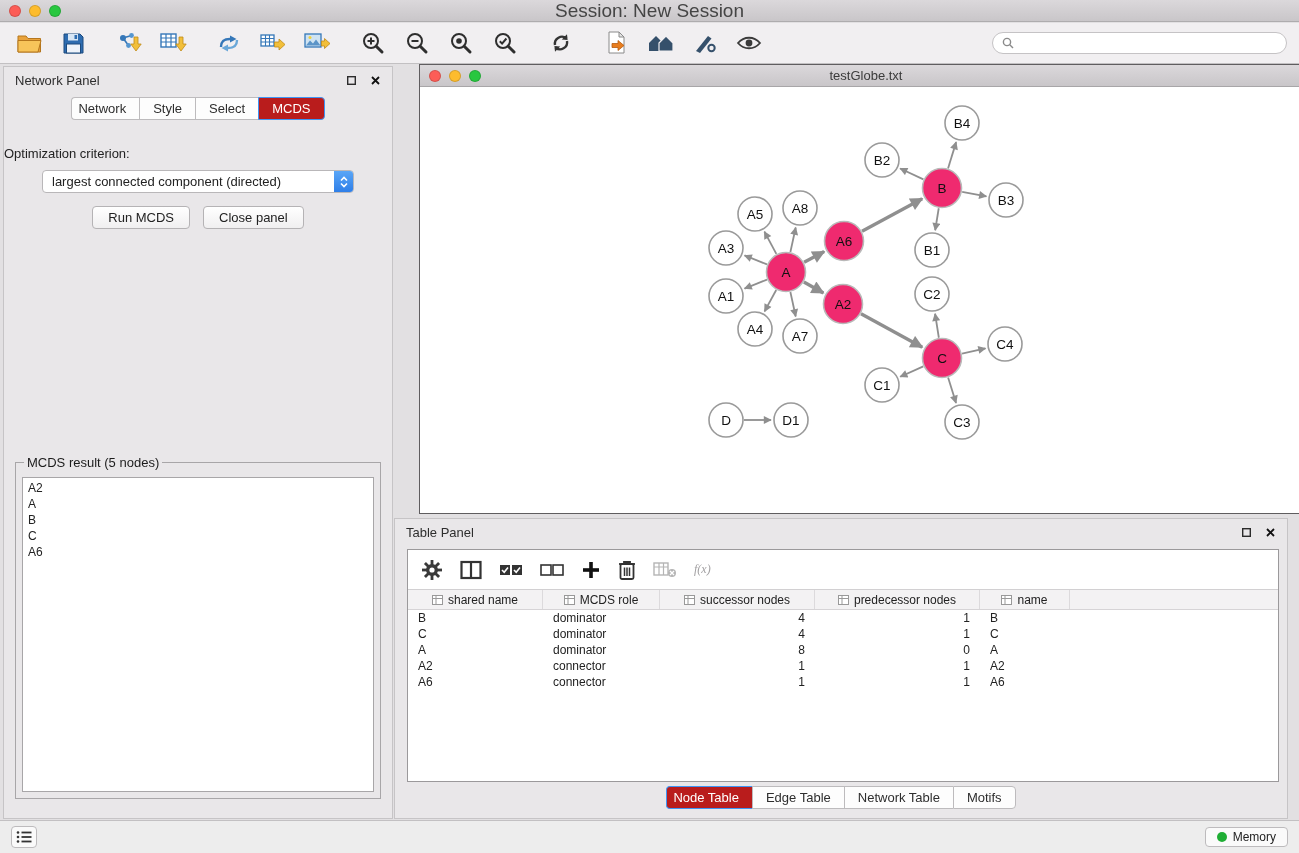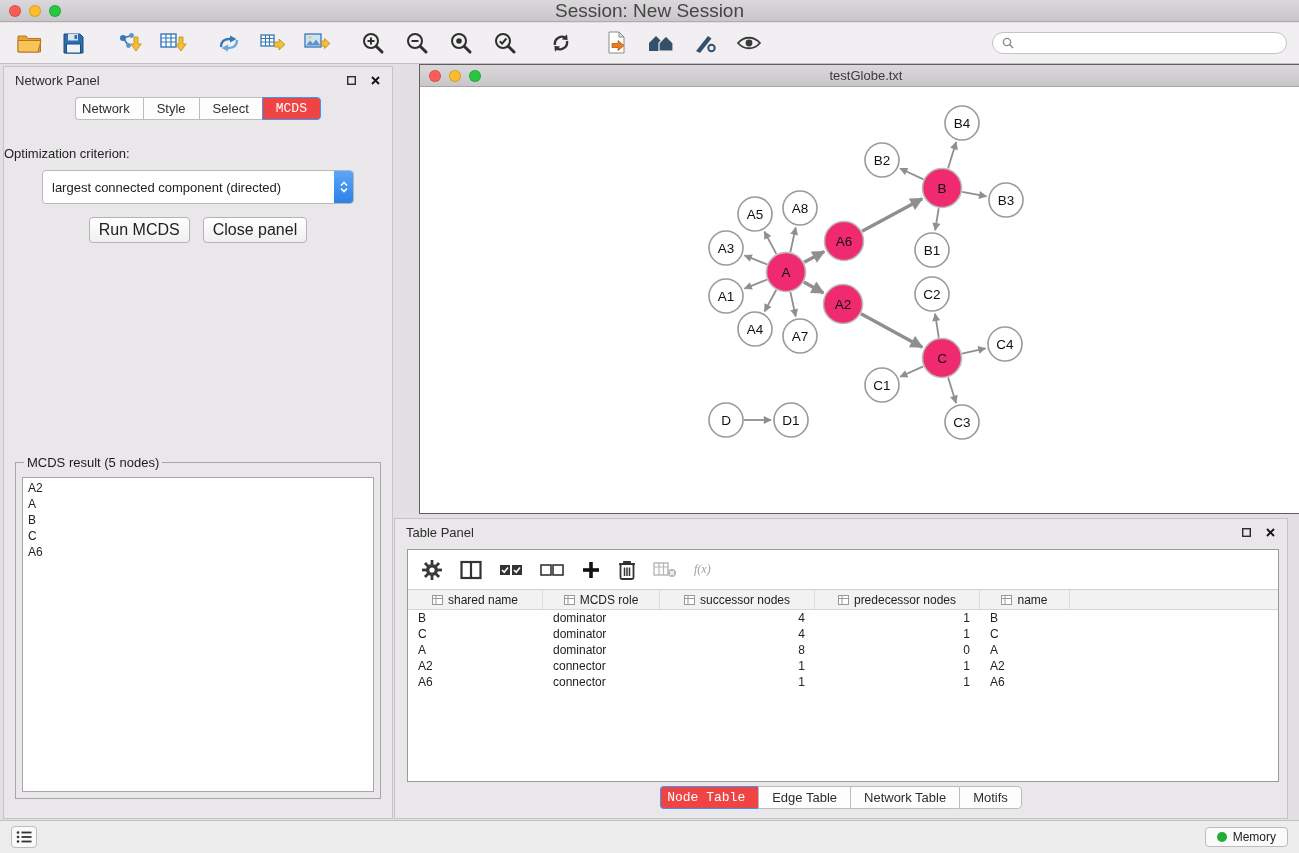--- a/index.html
+++ b/index.html
@@ -28,29 +28,29 @@
   
   .control-panel{position:absolute;left:3px;top:66px;width:390px;height:753px;
     background:#e9e7e9;border:1px solid #c6c4c6;}
   .panel-header{height:26px;display:flex;align-items:center;padding:0 11px;font-size:13px;color:#2e2e2e;}
   .hdr-icons{margin-left:auto;display:flex;gap:12px;align-items:center;}
   .win-btn{display:flex;align-items:center;justify-content:center;width:12px;height:12px;}
   .seg{display:flex;justify-content:center;margin-top:4px;}
   .seg-tab{font-size:13px;padding:3px 13px;background:#fdfdfd;border:1px solid #bdbbbd;border-right:none;color:#2e2e2e;}
   .seg-tab:first-child{border-radius:4px 0 0 4px;padding-left:6px;}
   .seg-tab:last-child{border-radius:0 4px 4px 0;border-right:1px solid #bdbbbd;}
-  .seg-tab.active{background:#ef4444;border-color:#3e95f5;color:#fff;font-family:Liberation Mono, monospace;}
+  .seg-tab.active{background:#b91c1c;border-color:#3e95f5;color:#fff;}
   .opt-label{margin-top:26px;text-align:left;font-size:13px;}
-  .dropdown{margin:9px auto 0;width:312px;height:34px;background:#fff;border:1px solid #b9b7b9;
+  .dropdown{margin:9px auto 0;width:312px;height:23px;background:#fff;border:1px solid #b9b7b9;
     border-radius:4px;display:flex;align-items:center;overflow:hidden;}
   .dropdown-value{flex:1;font-size:13px;padding:0 9px;white-space:nowrap;}
   .dropdown-stepper{width:19px;height:100%;background:linear-gradient(#5aa6f7,#2f7fe8);
     display:flex;align-items:center;justify-content:center;}
   .cp-buttons{margin-top:13px;display:flex;justify-content:center;gap:13px;}
-  .btn{font-size:16px;padding:3px 9px;background:linear-gradient(#ffffff,#f0eff0);
+  .btn{font-size:13px;padding:3px 15px;background:linear-gradient(#ffffff,#f0eff0);
     border:1px solid #b5b3b5;border-radius:4px;color:#222;}
   .mcds-fieldset{position:absolute;left:11px;right:11px;top:388px;bottom:19px;
     border:1px solid #a8a6a8;padding:7px 6px 6px;}
   .mcds-fieldset legend{font-size:13px;padding:0 3px;margin-left:2px;color:#1c1c1c;}
   .mcds-list{width:100%;height:100%;background:#fff;border:1px solid #a8a6a8;
     font-size:12px;padding:2px 5px;overflow:auto;}
   .mcds-list div{line-height:16px;}
   
   .net-window{position:absolute;left:419px;top:64px;width:894px;height:450px;
     background:#fff;border:1px solid #5f5d5f;}

